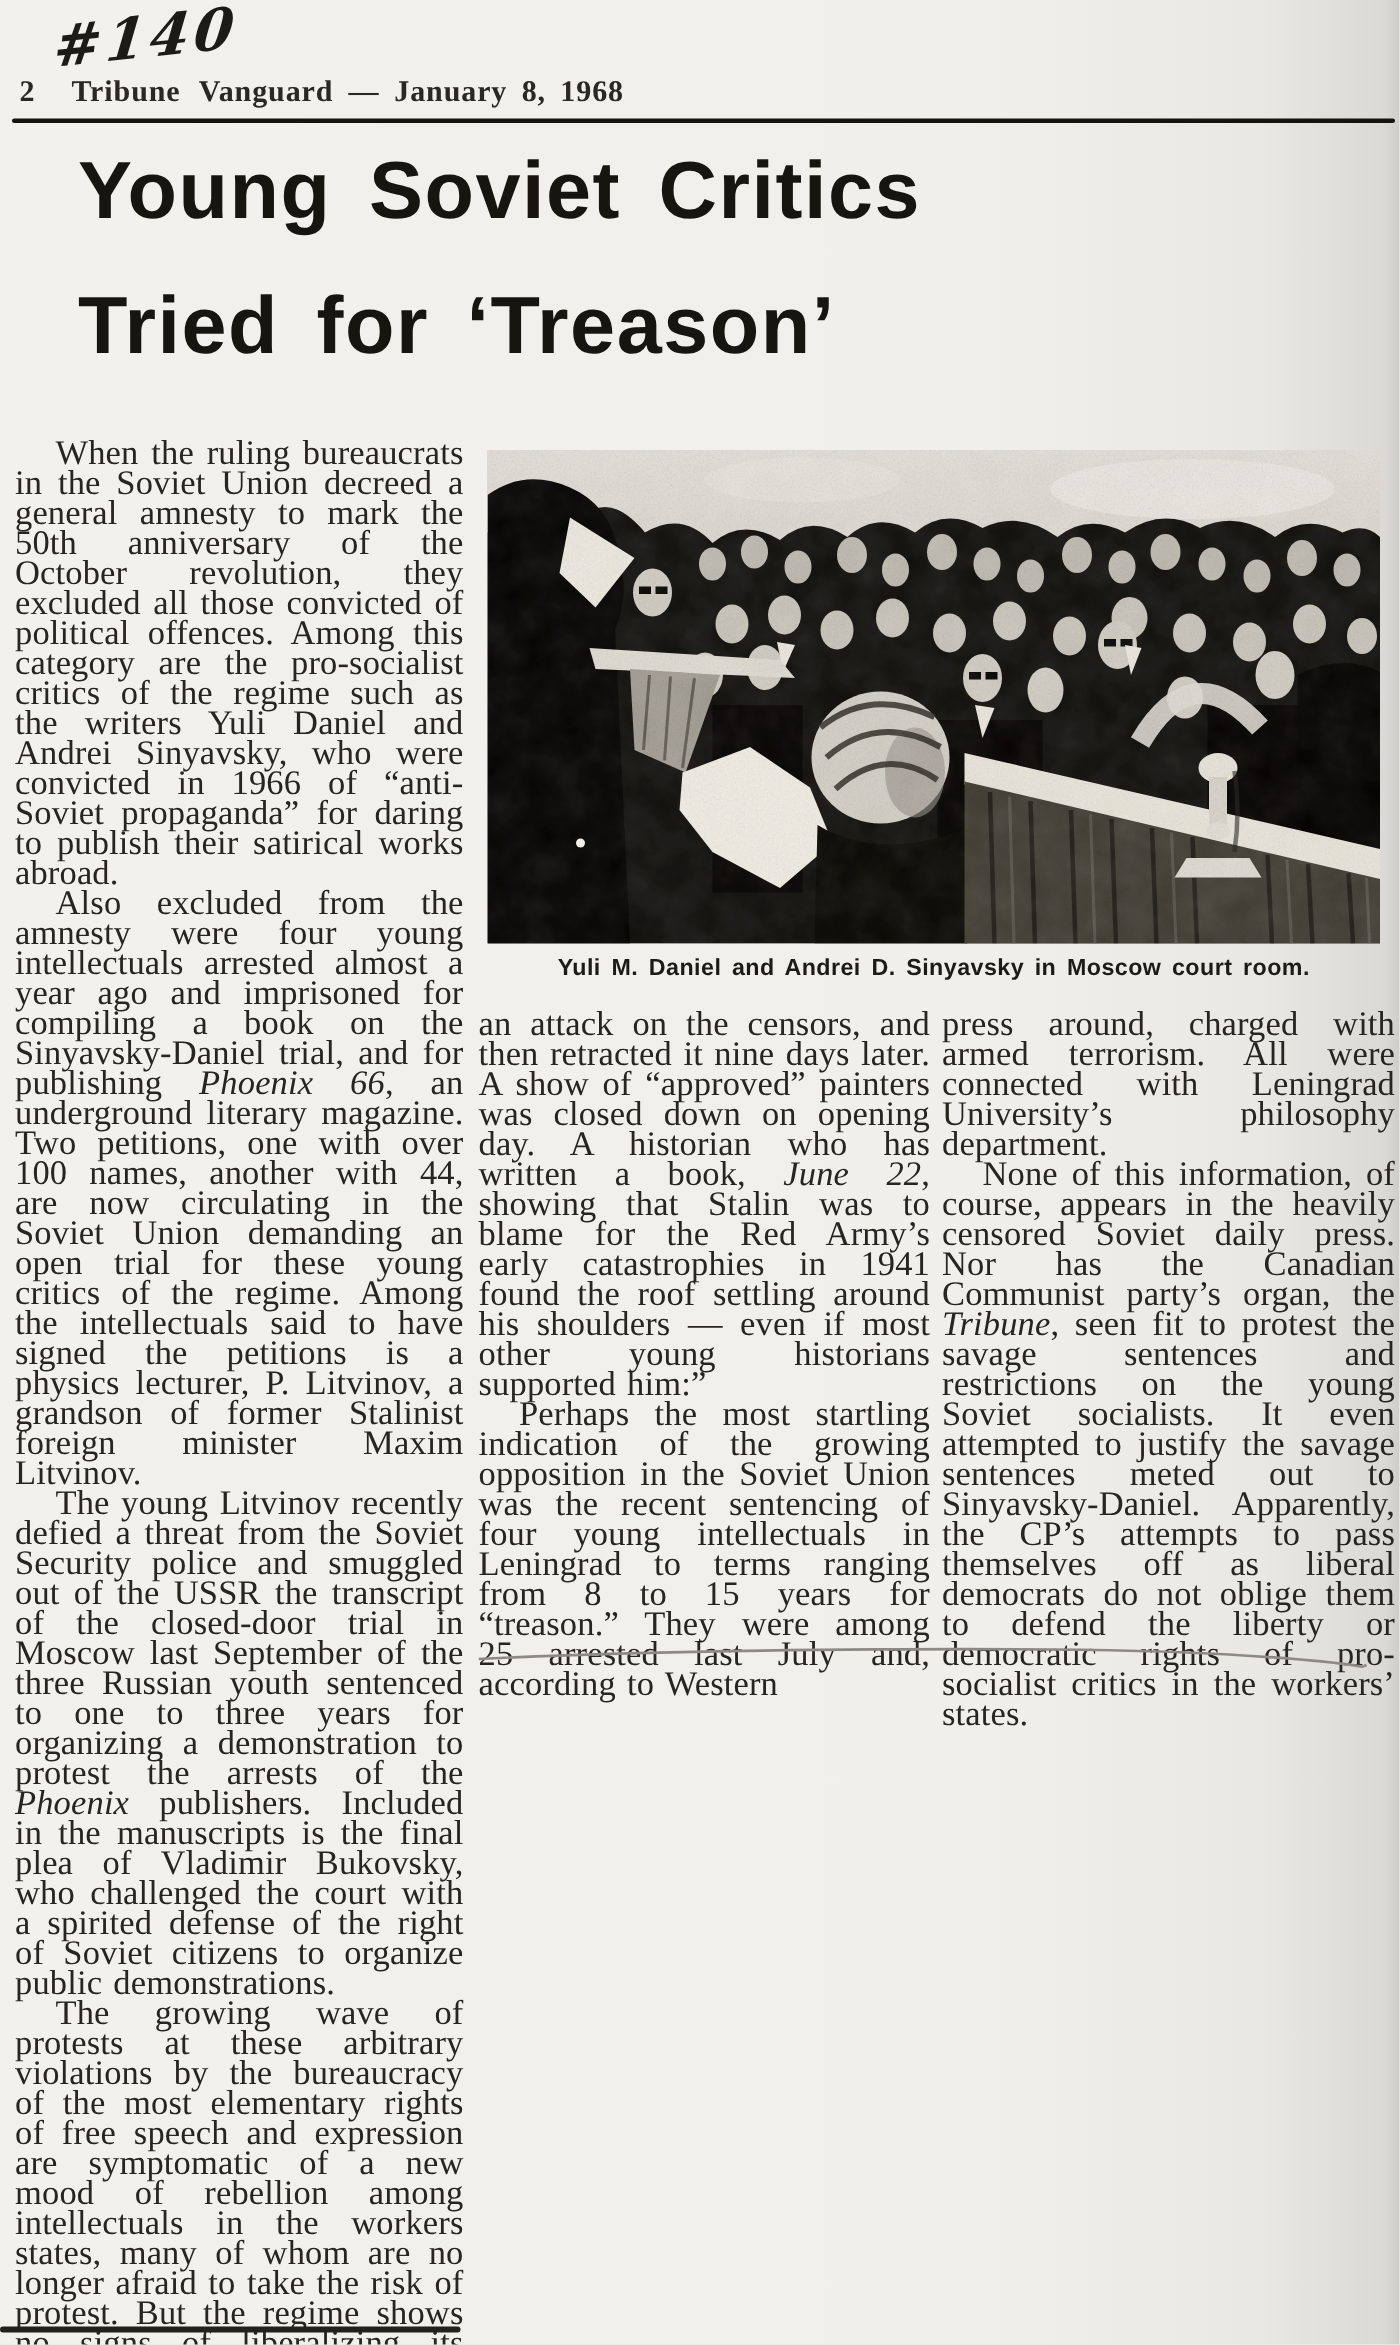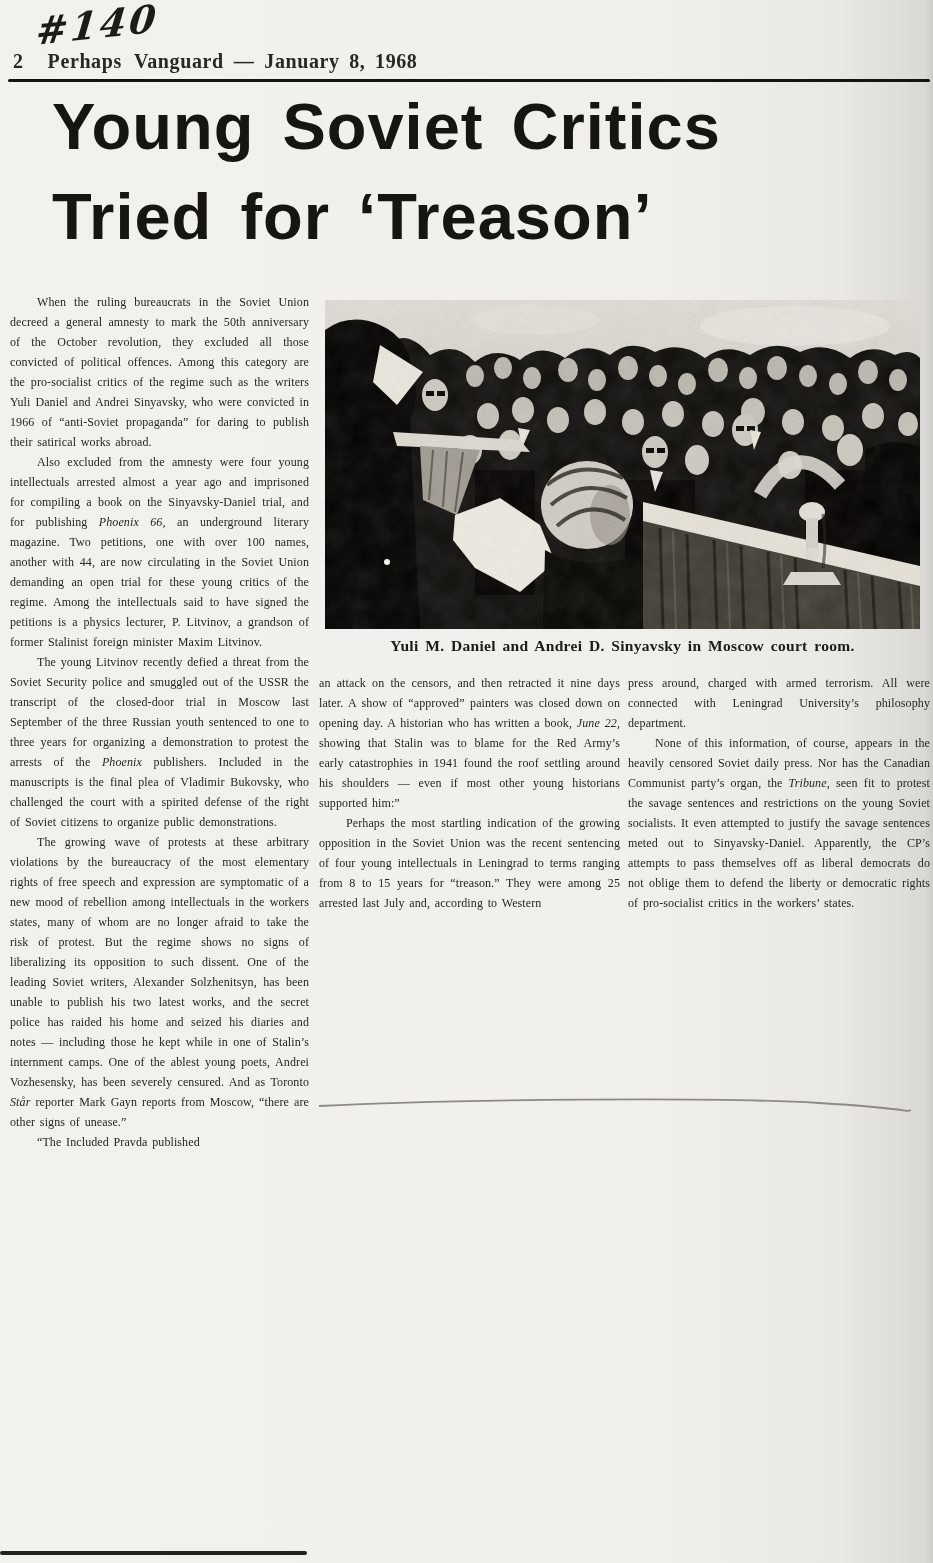--- a/index.html
+++ b/index.html
@@ -37,43 +37,43 @@
   .runhead .dash{margin-right:10px}
   .runhead .issuedate{word-spacing:4px}
   .rule-top{
     position:absolute;left:8px;top:79px;width:922px;height:3px;
     background:#15140f;border-radius:2px;
   }
   
   .headline{
     position:absolute;left:52px;top:82px;width:860px;
     font-family:"Liberation Sans",sans-serif;
-    font-weight:700;font-size:65px;line-height:90px;
+    font-weight:700;font-size:54px;line-height:90px;
     letter-spacing:1px;word-spacing:9px;
     color:#17150f;
   }
   .headline span{display:block;white-space:nowrap}
   
   .photo{
     position:absolute;left:325px;top:300px;width:595px;height:329px;
     background:#c8c5bf;
   }
   .photo svg{display:block;width:100%;height:100%;filter:contrast(1.12) brightness(1.02)}
   .caption{
     position:absolute;left:325px;top:637px;width:595px;
     text-align:center;
-    font-family:Liberation Serif, serif;
+    font-family:Liberation Sans, sans-serif;
     font-weight:700;font-size:15.5px;letter-spacing:.3px;word-spacing:2.5px;
     color:#1d1b17;
   }
   
   .col{position:absolute;color:#27251f}
   .col .par{
     margin:0;text-align:justify;
-    font-size:12px;line-height:20px;
+    font-size:23px;line-height:20px;
     text-indent:27px;word-spacing:1.6px;letter-spacing:.1px;
     hyphens:auto;
   }
   .col .par.noindent{text-indent:0}
   .col .par em{font-style:italic}
   #col-left{left:10px;top:292px;width:299px}
   #col-middle{left:319px;top:673px;width:301px}
   #col-right{left:628px;top:673px;width:302px}
   
   .edge-bottom-left{
@@ -84,21 +84,21 @@
 </style>
 </head>
 <body>
 
 <div class="page">
 
   <div class="annotation">#140</div>
 
   <div class="runhead">
     <span class="pagenum">2</span>
-    <span class="masthead">Perhaps Vanguard</span>
+    <span class="masthead">Tribune Vanguard</span>
     <span class="dash">—</span>
     <span class="issuedate">January 8, 1968</span>
   </div>
 
   <div class="rule-top"></div>
 
   <h1 class="headline" style="margin:0">
     <span>Young Soviet Critics</span>
     <span>Tried for ‘Treason’</span>
   </h1>

